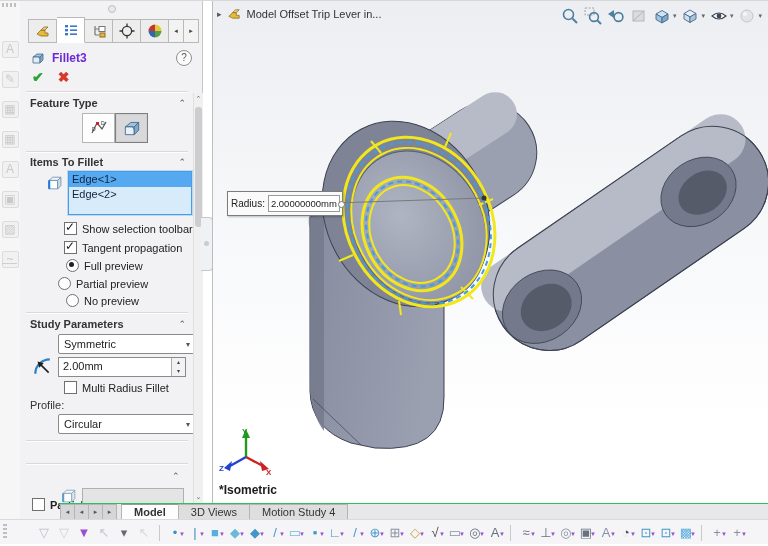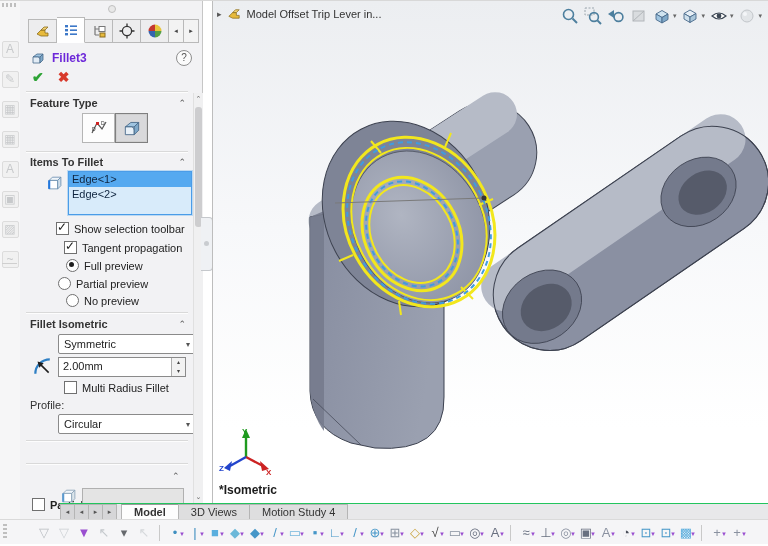--- a/index.html
+++ b/index.html
@@ -211,21 +211,21 @@
       <polygon points="3,6 6,3 14,3 11,6" fill="#f0f5fa" stroke="#6a8fb0" stroke-width="0.8"></polygon>
       <rect x="3" y="6" width="8" height="8" fill="#ffffff" stroke="#6a8fb0" stroke-width="0.8"></rect>
       <polygon points="11,14 14,11 14,3 11,6" fill="#cfdeea" stroke="#6a8fb0" stroke-width="0.8"></polygon>
       <line x1="3" y1="6" x2="3" y2="14" stroke="#2277dd" stroke-width="2"></line>
     </svg>
     <div class="lbox">
       <div class="lrow sel">Edge&lt;1&gt;</div>
       <div class="lrow">Edge&lt;2&gt;</div>
     </div>
 
-    <div class="cbrow" style="left:36px;top:221px">
+    <div class="cbrow" style="left:44px;top:221px">
       <span class="cb on"></span>
       <span>Show selection toolbar</span>
     </div>
     <div class="cbrow" style="left:44px;top:240px">
       <span class="cb on"></span>
       <span>Tangent propagation</span>
     </div>
     <div class="cbrow" style="left:46px;top:258px">
       <span class="radio on"></span>
       <span>Full preview</span>
@@ -234,21 +234,21 @@
       <span class="radio"></span>
       <span>Partial preview</span>
     </div>
     <div class="cbrow" style="left:46px;top:293px">
       <span class="radio"></span>
       <span>No preview</span>
     </div>
     <div class="divider" style="top:311px"></div>
 
     <div class="sech" style="top:317px">
-      <span>Fillet Isometric</span>
+      <span>Study Parameters</span>
       <span class="chev">⌃</span>
     </div>
     <div class="dd" style="left:38px;top:333px;width:126px">
       <span>Symmetric</span>
       <span class="dchev">▾</span>
     </div>
     <svg class="abs" style="left:12px;top:355px" width="20" height="20" viewBox="0 0 18 18">
       <path d="M3,16 A13,13 0 0 1 16,3" stroke="#2e7fc4" stroke-width="2" fill="none"></path>
       <line x1="15" y1="15" x2="8" y2="8" stroke="#1d1d1d" stroke-width="1.4"></line>
       <polygon points="5,5 10.5,6.5 6.5,10.5" fill="#1d1d1d"></polygon>
@@ -430,20 +430,25 @@
         <span class="hud-chev">▾</span>
       <span class="hud-btn">
         <svg width="18" height="18" viewBox="0 0 18 18">
             <circle cx="9" cy="9" r="6" fill="#e2e5e8" stroke="#c2c6ca"></circle>
             <circle cx="7" cy="7" r="2" fill="#f4f6f8"></circle>
           </svg>
       </span>
         <span class="hud-chev">▾</span>
     </div>
 
+    <div class="callout">
+      <span>Radius:</span>
+      <span class="cval">2.00000000mm</span>
+      <span class="chandle"></span>
+    </div>
 
     <div class="iso-label">*Isometric</div>
   </div>
 
   <div class="abs tabbar">
     <span class="nav-btn">◂</span>
     <span class="nav-btn">◂</span>
     <span class="nav-btn">▸</span>
     <span class="nav-btn" style="border-right:1px solid #b5b5b5;margin-right:4px">▸</span>
     <span class="vtab active">Model</span>

